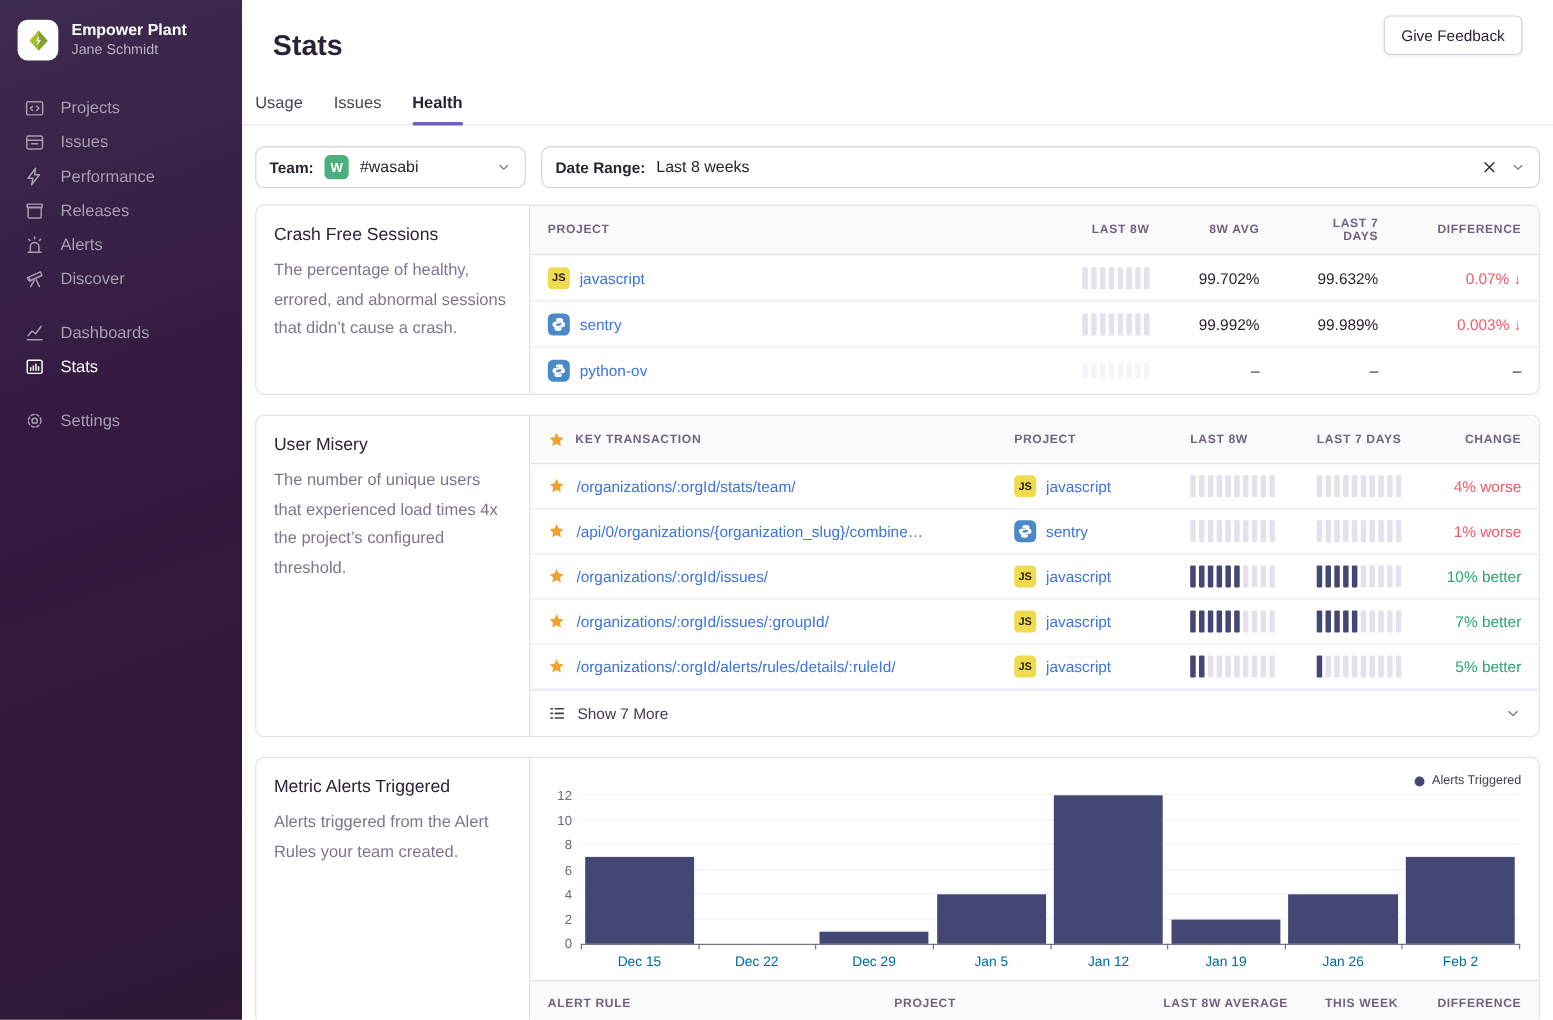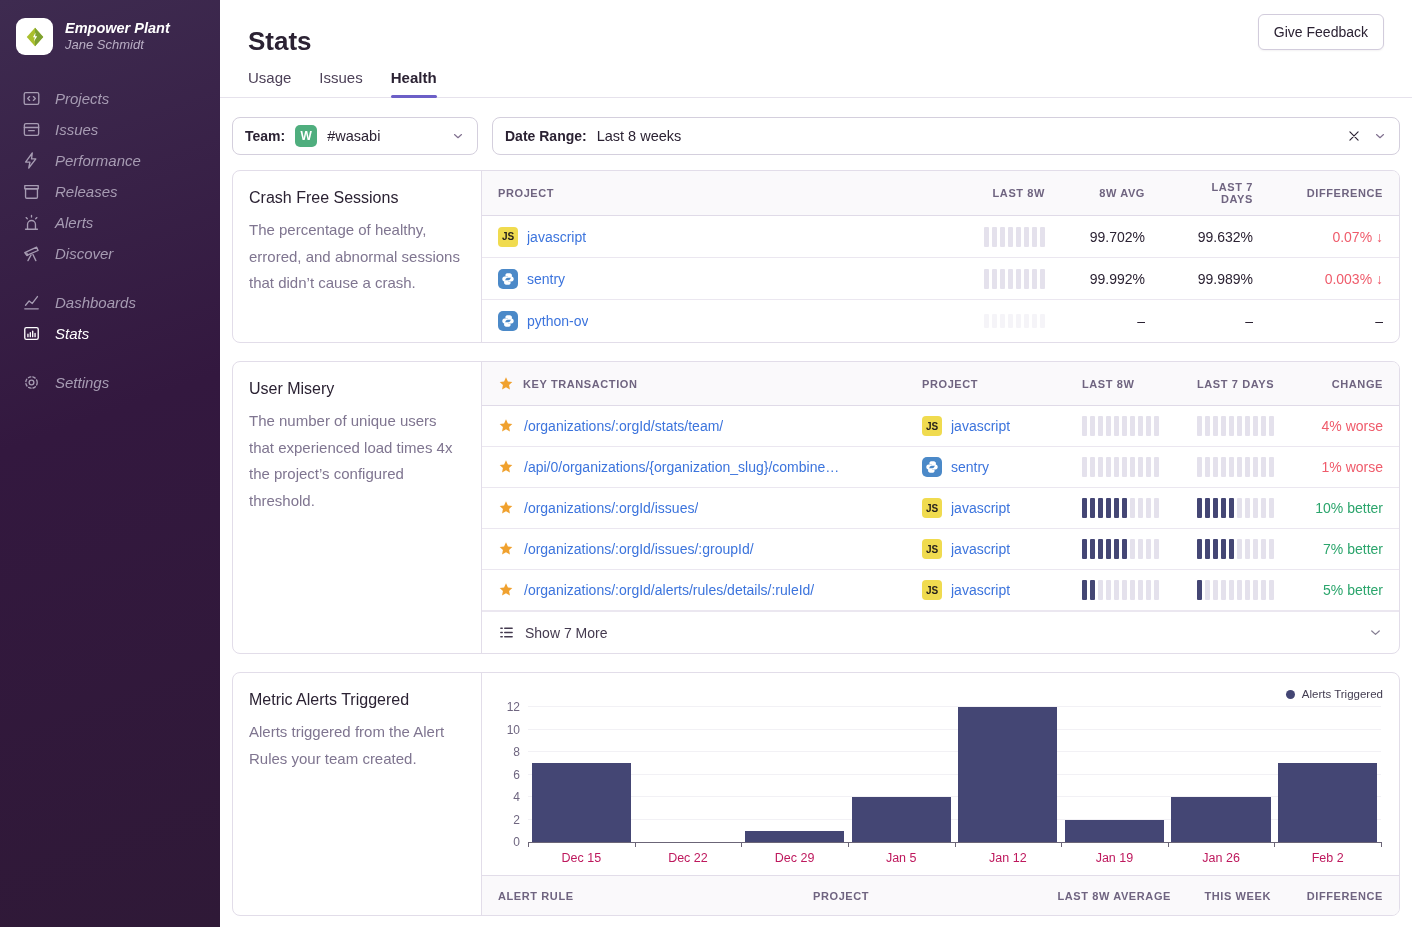--- a/index.html
+++ b/index.html
@@ -1,21 +1,21 @@
 <!DOCTYPE html>
 <html><head>
 <meta charset="utf-8">
 <style>
   * { margin:0; padding:0; box-sizing:border-box; }
   html,body { width:1412px; height:927px; overflow:hidden; background:#fff;
     font-family:"Liberation Sans","DejaVu Sans",sans-serif; color:#2b2233; }
 
   
   .sidebar { position:fixed; left:0; top:0; width:220px; height:927px;
-    background:linear-gradient(160deg,#3e2b50 0%,#33183f 45%,#2f1937 100%); color:#a79cb3;font-style:italic; }
+    background:linear-gradient(160deg,#3e2b50 0%,#33183f 45%,#2f1937 100%); color:#a79cb3; }
   .org { display:flex; align-items:center; gap:12px; padding:18px 16px 10px 16px; }
   .org-avatar { width:37px; height:37px; background:#fff; border-radius:9px; flex-shrink:0;
     display:flex; align-items:center; justify-content:center; }
   .org-name { color:#fff; font-weight:700; font-size:14.5px; line-height:1.25; }
   .org-user { color:#b9aec4; font-size:13px; line-height:1.3; }
   .nav { margin-top:18px; }
   .nav-item { display:flex; align-items:center; gap:14px; padding:6px 16px 6px 22px;
     font-size:15px; height:31px; cursor:pointer; }
   .nav-item .nicon { width:19px; height:19px; display:flex; align-items:center; justify-content:center; flex-shrink:0; }
   .nav-item.active { color:#fff; }
@@ -23,21 +23,21 @@
   .nav-gap-lg { height:18px; }
   svg.ic { stroke:currentColor; fill:none; stroke-width:1.7; stroke-linecap:round; stroke-linejoin:round; }
 
   
   .main { margin-left:220px; }
   .pagehead { position:relative; padding:26px 28px 0 28px; }
   .page-title { font-size:26px; font-weight:700; color:#2b2233; }
   .feedback-btn { position:absolute; right:28px; top:14px; background:#fff; border:1px solid #d2ccdc;
     border-radius:6px; padding:9px 15px; font-size:14px; font-weight:400; color:#2b2233;
     box-shadow:0 1px 2px rgba(43,34,51,.06); cursor:pointer; font-family:inherit; }
-  .tabs { display:flex; gap:28px; padding:0 28px; margin-top:12px; border-bottom:1px solid #e6e2ec; }
+  .tabs { display:flex; gap:28px; padding:0 12px; margin-top:28px; border-bottom:1px solid #e6e2ec; }
   .tab { padding-bottom:11px; font-size:15px; color:#4d4158; cursor:pointer; position:relative; }
   .tab.active { color:#2b2233; font-weight:600; }
   .tab.active::after { content:""; position:absolute; left:0; right:0; bottom:-1px; height:3px;
     background:#6c5fc7; border-radius:2px; }
 
   .content { padding:0 12px; }
 
   
   .filters { display:flex; gap:14px; margin-top:19px; }
   .select { display:flex; align-items:center; gap:10px; border:1px solid #d4cfdd; border-radius:8px;
@@ -104,21 +104,21 @@
   .legend-dot { width:9px; height:9px; border-radius:50%; background:#444674; }
   .plot-outer { position:relative; margin:4px 2px 0 30px; }
   .plot { position:relative; height:136px; border-bottom:1px solid #6b6577; }
   .gridline { position:absolute; left:0; right:0; height:1px; background:#f2f1f5; }
   .ylab { position:absolute; left:-34px; width:26px; text-align:right; font-size:12px; color:#6f6680; }
   .bars { position:absolute; inset:0; display:flex; align-items:flex-end; }
   .bar-slot { width:12.5%; height:100%; display:flex; align-items:flex-end; justify-content:center; }
   .bar { width:93%; background:#444674; }
   .xtick { position:absolute; bottom:-5px; width:1px; height:5px; background:#6b6577; }
   .xlabels { display:flex; margin:8px 2px 10px 30px; }
-  .xlab { width:12.5%; text-align:center; font-size:12.5px; color:#be185d; }
+  .xlab { width:12.5%; text-align:center; font-size:12.5px; color:#0369a1; }
 
   
   .ar-head { grid-template-columns:1fr 240px 150px 100px 112px; height:40px; border-top:1px solid #e2dde9; border-bottom:none; }
 
   .chev svg, .x-icon svg { display:block; }
 </style>
 </head>
 <body>
 
 <nav class="sidebar">

